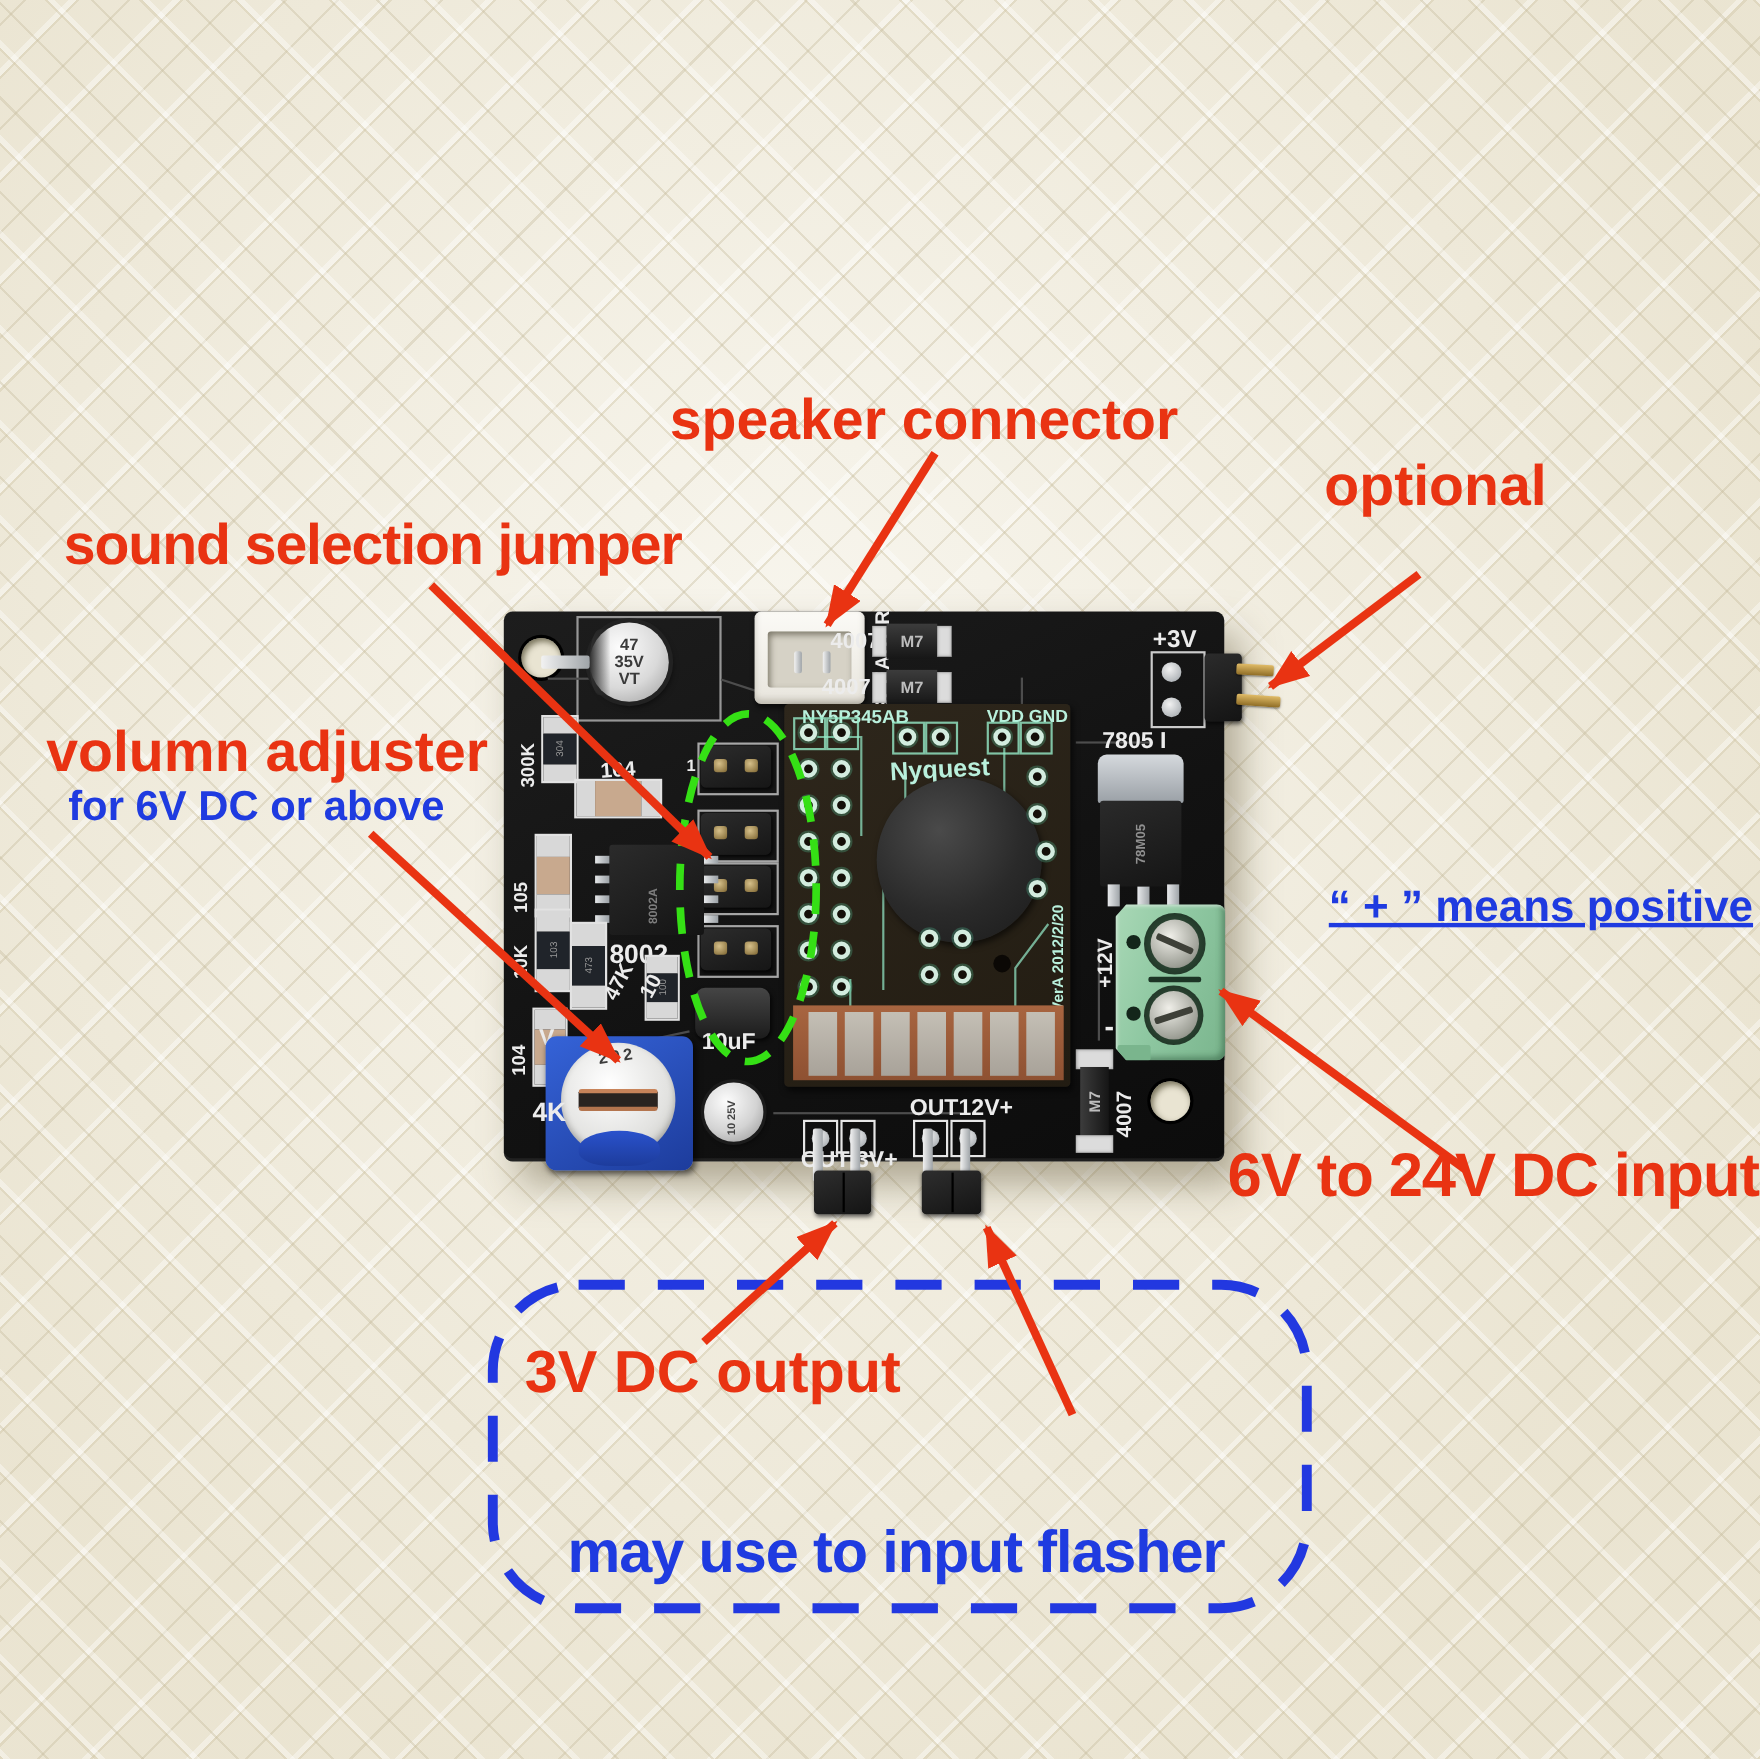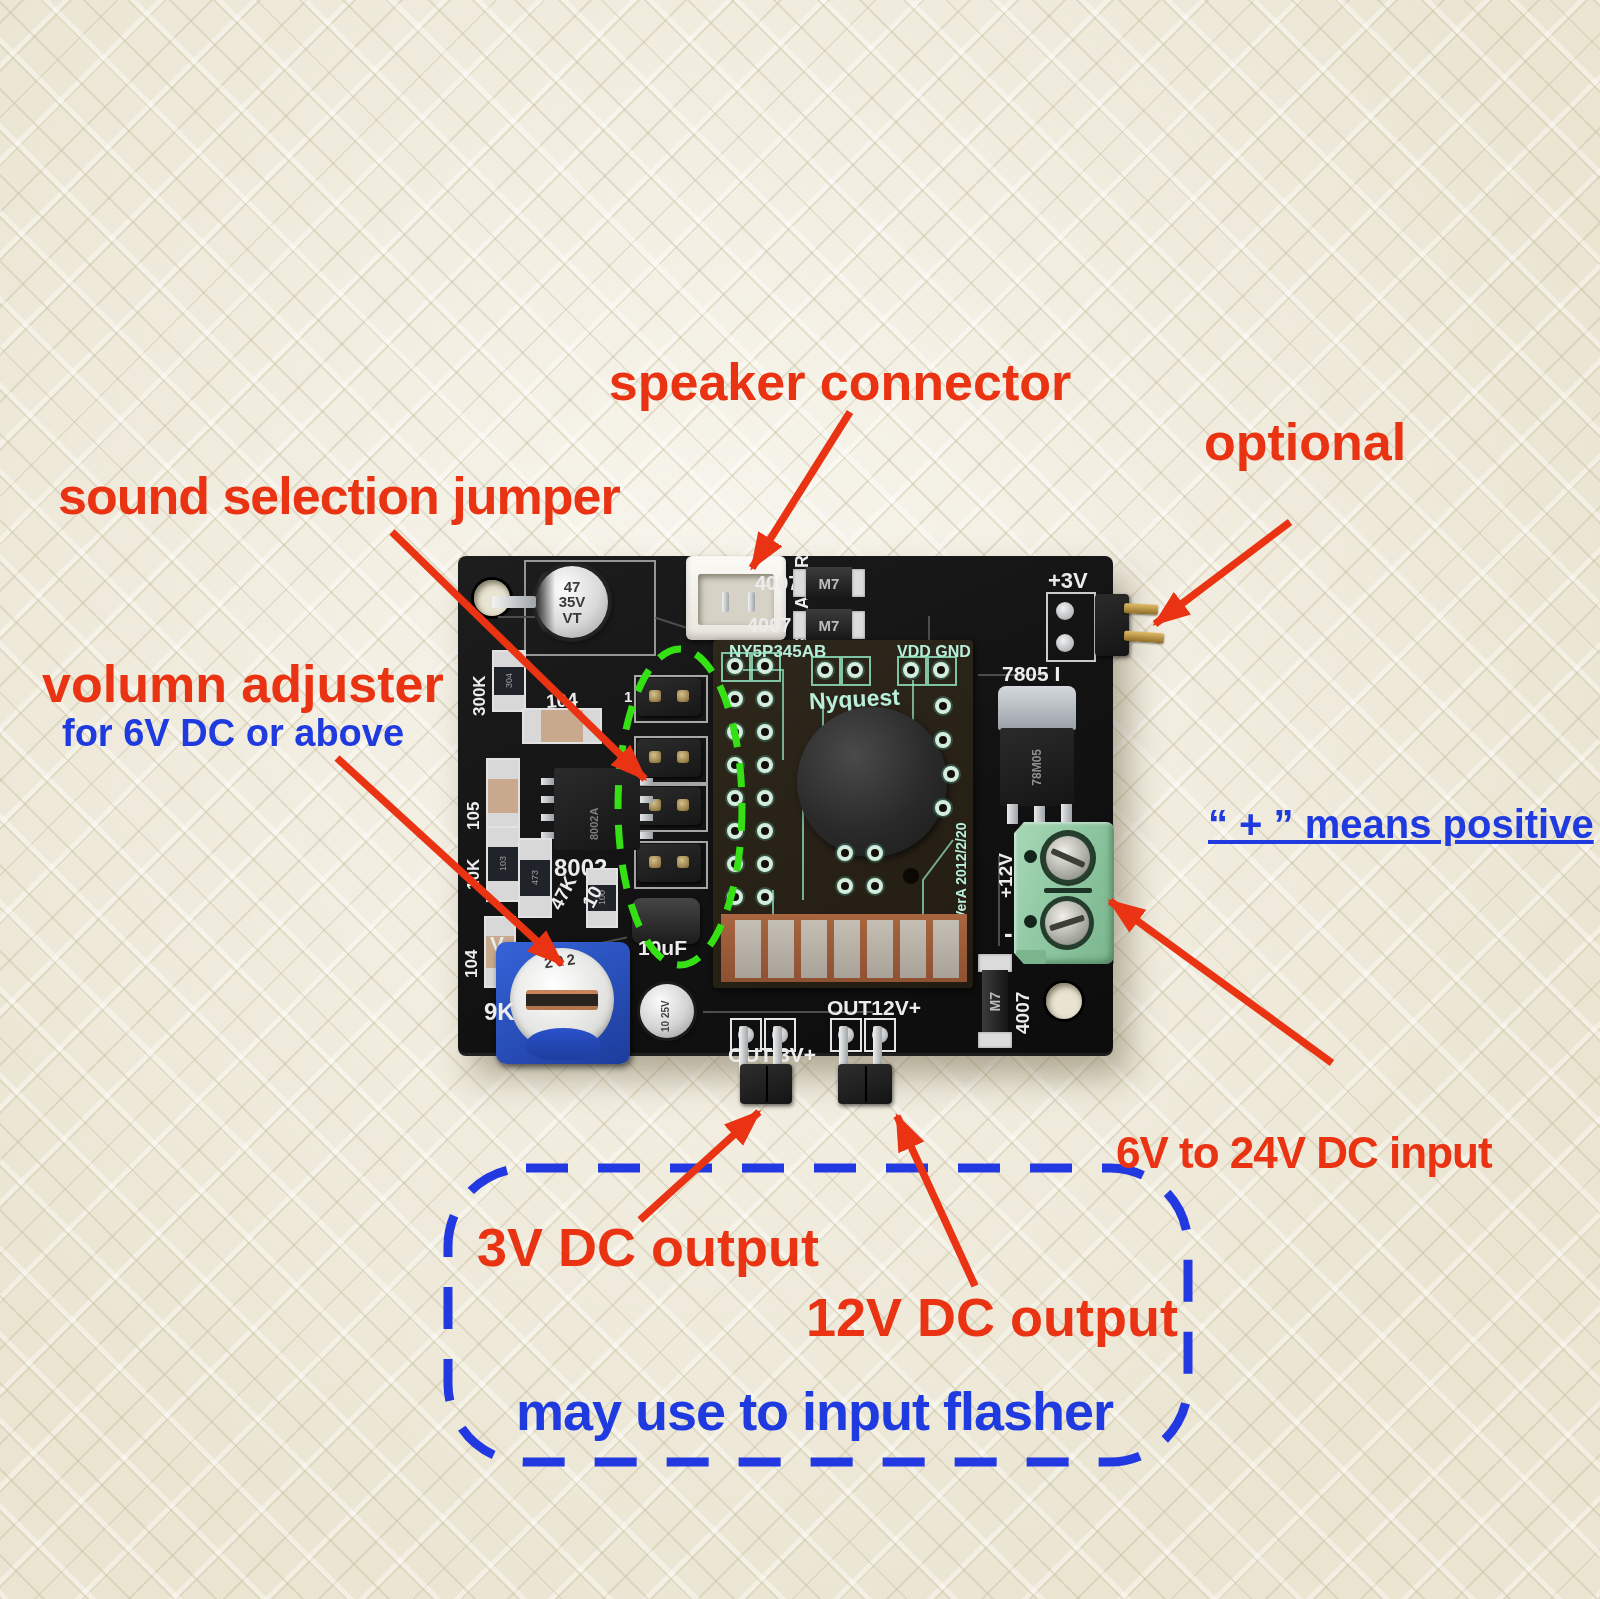--- a/index.html
+++ b/index.html
@@ -340,21 +340,21 @@
     </div>
     <span class="stext" style="left:32px;top:376px;font-size:21px;">V</span>
 
     <div class="pot" style="left:38px;top:386px;width:134px;height:122px;">
       <div class="dial" style="left:14px;top:6px;width:104px;height:104px;">
         <span style="position:absolute;left:34px;top:4px;color:#3c3c3c;font-size:15px;font-weight:bold;transform:rotate(-8deg);letter-spacing:3px;">202</span>
         <div class="dialslot" style="left:16px;top:42px;width:72px;height:12px;"></div>
       </div>
       <div class="potarm" style="left:30px;top:86px;width:74px;height:32px;"></div>
     </div>
-    <span class="stext" style="left:26px;top:442px;font-size:24px;">9K</span>
+    <span class="stext" style="left:26px;top:442px;font-size:24px;">4K</span>
 
     <span class="stext" style="left:270px;top:440px;font-size:21px;margin-top:47px;">OUT 3V+</span>
     <div class="padsq" style="left:272px;top:462px;">
         <b></b>
       </div>
     <div class="padsq" style="left:306px;top:462px;">
         <b></b>
       </div>
     <div class="pin" style="left:281px;top:470px;width:9px;height:48px;"></div>
     <div class="pin" style="left:315px;top:470px;width:9px;height:48px;"></div>
@@ -394,18 +394,17 @@
       <line x1="975" y1="1286" x2="897" y2="1116" marker-end="url(#ah)"></line>
     </g>
   </svg>
 
   <div class="lbl red" style="left:1160px;top:412px;width:290px;text-align:center;font-size:52px;">optional</div>
   <div class="lbl red" style="left:600px;top:352px;width:480px;text-align:center;font-size:52px;">speaker connector</div>
   <div class="lbl red" style="left:42px;top:654px;font-size:52px;">volumn adjuster</div>
   <div class="lbl red" style="left:58px;top:466px;font-size:52px;letter-spacing:-1px;">sound selection jumper</div>
   <div class="lbl blue" style="left:62px;top:712px;font-size:38px;">for 6V DC or above</div>
   <div class="lbl blue" style="left:1208px;top:802px;font-size:40px;text-decoration:underline;">“ + ” means positive</div>
-  <div class="lbl red" style="left:1116px;top:1128px;font-size:44px;letter-spacing:-1px;">6V to 24V DC input</div>
+  <div class="lbl red" style="left:1116px;top:1035px;font-size:56px;letter-spacing:-1px;">6V to 24V DC input</div>
   <div class="lbl red" style="left:477px;top:1216px;font-size:54px;">3V DC output</div>
-  <div class="lbl red" style="left:806px;top:1286px;font-size:54px;">12V DC output</div>
   <div class="lbl blue" style="left:516px;top:1380px;font-size:54px;letter-spacing:-1px;">may use to input flasher</div>
 
 </div>
 
 </body></html>

